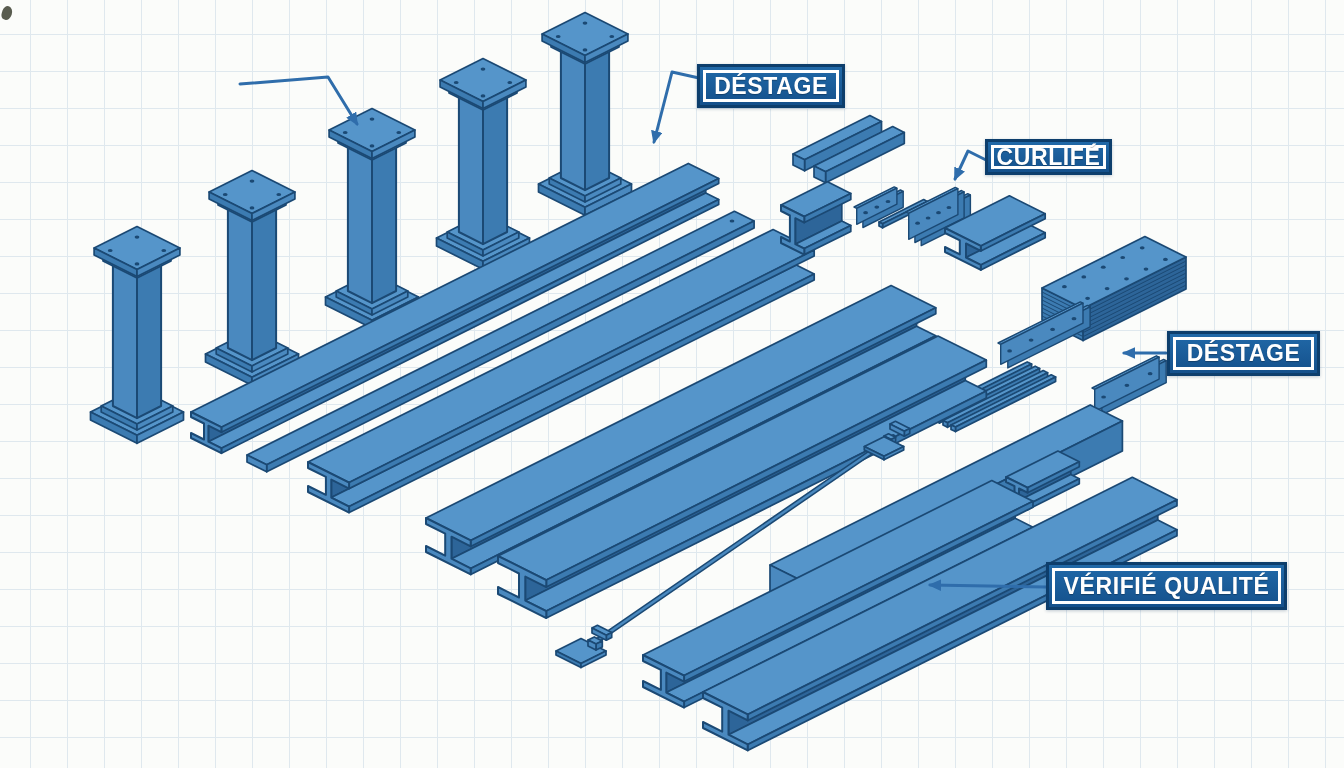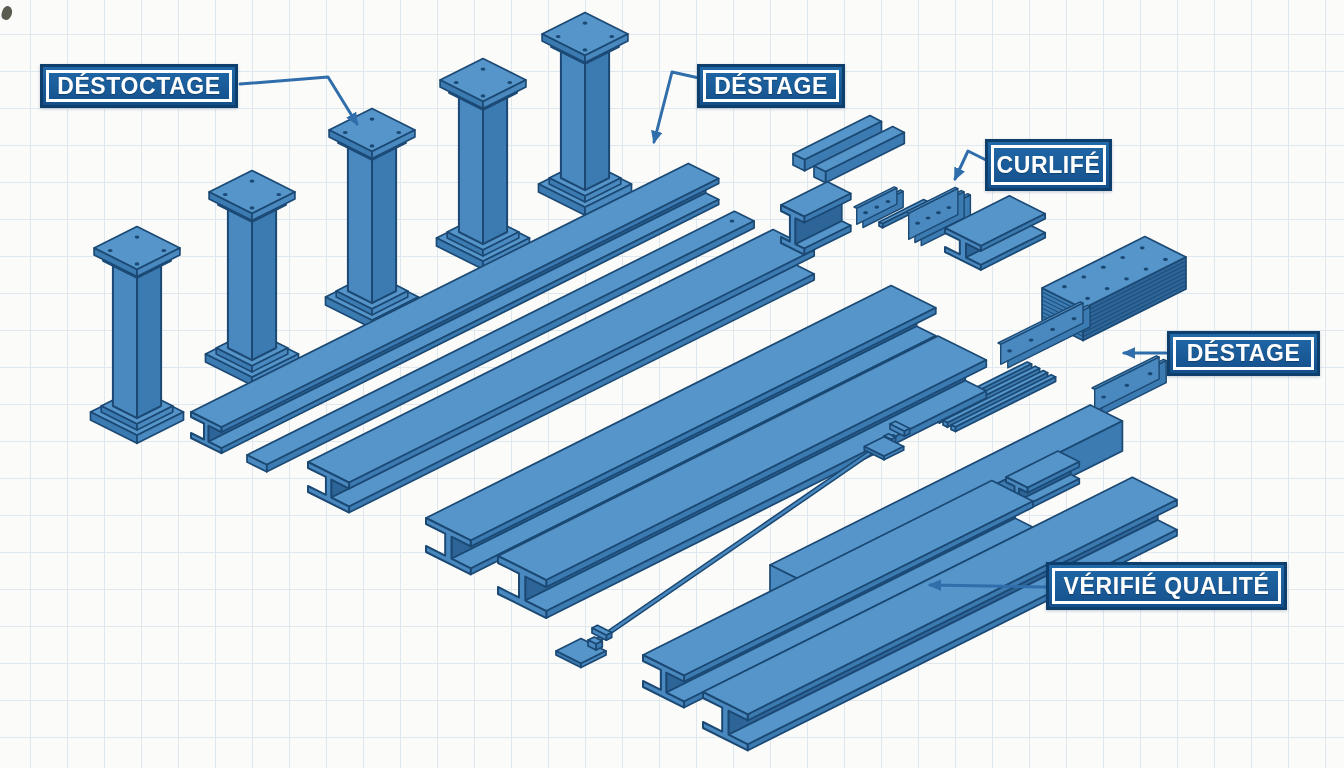--- a/index.html
+++ b/index.html
@@ -348,27 +348,24 @@
           </marker>
         </defs>
         <polyline points="240,84 328,77 357,124" fill="none" stroke="#2f6dab" stroke-width="3" stroke-linejoin="round" stroke-linecap="round" marker-end="url(#arr)"></polyline>
         <polyline points="699,78 672,72 654,142" fill="none" stroke="#2f6dab" stroke-width="3" stroke-linejoin="round" stroke-linecap="round" marker-end="url(#arr)"></polyline>
         <polyline points="986,160 968,151 955,179" fill="none" stroke="#2f6dab" stroke-width="3" stroke-linejoin="round" stroke-linecap="round" marker-end="url(#arr)"></polyline>
         <polyline points="1166,353 1124,353" fill="none" stroke="#2f6dab" stroke-width="3" stroke-linejoin="round" stroke-linecap="round" marker-end="url(#arr)"></polyline>
         <polyline points="1046,587 930,585" fill="none" stroke="#2f6dab" stroke-width="3" stroke-linejoin="round" stroke-linecap="round" marker-end="url(#arr)"></polyline>
       </g>
     </svg>
 
-  <div class="label" style="left:40px;top:64px;width:198px;height:44px;">
-    <span>DÉSTOCTAGE</span>
-  </div>
   <div class="label" style="left:697px;top:64px;width:148px;height:44px;">
     <span>DÉSTAGE</span>
   </div>
-  <div class="label" style="left:985px;top:139px;width:127px;height:52px;text-align:right;">
+  <div class="label" style="left:985px;top:139px;width:127px;height:36px;text-align:right;">
     <span>CURLIFÉ</span>
   </div>
   <div class="label" style="left:1167px;top:331px;width:153px;height:45px;">
     <span>DÉSTAGE</span>
   </div>
   <div class="label" style="left:1046px;top:562px;width:241px;height:48px;align-items:center;">
     <span>VÉRIFIÉ QUALITÉ</span>
   </div>
 </div>
 

